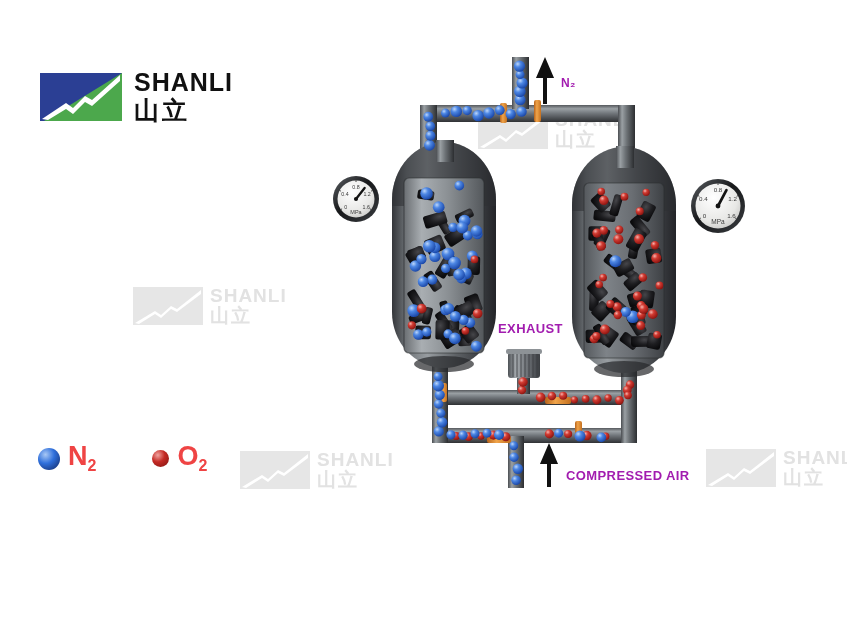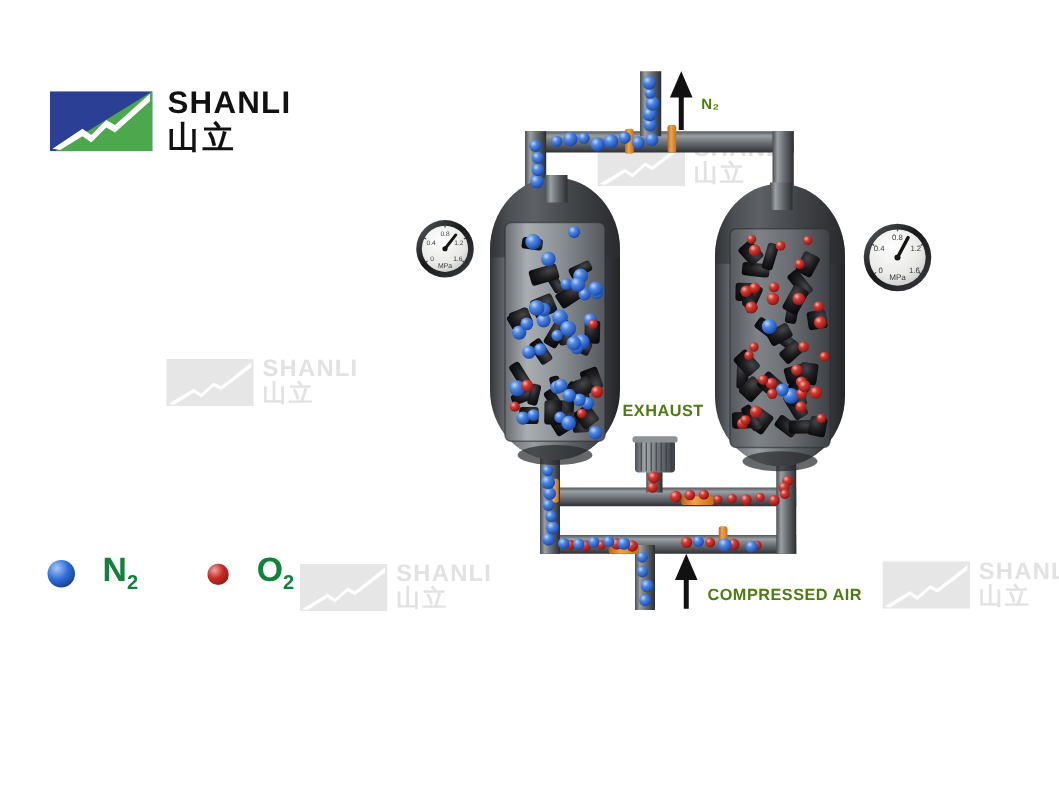--- a/index.html
+++ b/index.html
@@ -18,28 +18,28 @@
   
   .wm{position:absolute;display:flex;align-items:center;opacity:1;}
   .wm-mark{position:relative;overflow:hidden;}
   .wm-text{margin-left:7px;}
   .wm-en{font-weight:bold;color:#e2e2e2;line-height:1;letter-spacing:1px;}
   .wm-cn{font-weight:bold;color:#e2e2e2;line-height:1.1;letter-spacing:2px;margin-top:1px;}
 
   
   .legend{position:absolute;left:38px;top:443px;display:flex;align-items:center;}
   .leg-item{display:flex;align-items:center;}
-  .leg-label{font-weight:bold;font-size:27px;color:#15803d;margin-left:22px;line-height:1;}
+  .leg-label{font-weight:bold;font-size:27px;color:#ef4444;margin-left:8px;line-height:1;}
   .leg-label sub{font-size:16px;}
 
   .sphere{border-radius:50%;position:relative;}
   .sphere::after{content:"";position:absolute;border-radius:50%;background:rgba(255,255,255,.72);}
 
   
-  .lbl{position:absolute;font-weight:bold;color:#4d7c0f;letter-spacing:.4px;}
+  .lbl{position:absolute;font-weight:bold;color:#a21caf;letter-spacing:.4px;}
   svg{display:block;overflow:visible;}
 </style>
 </head>
 <body>
 
 <div class="stage">
 
   <div class="logo">
     <div class="logo-mark">
       <svg width="82" height="48" viewBox="0 0 82 48">

